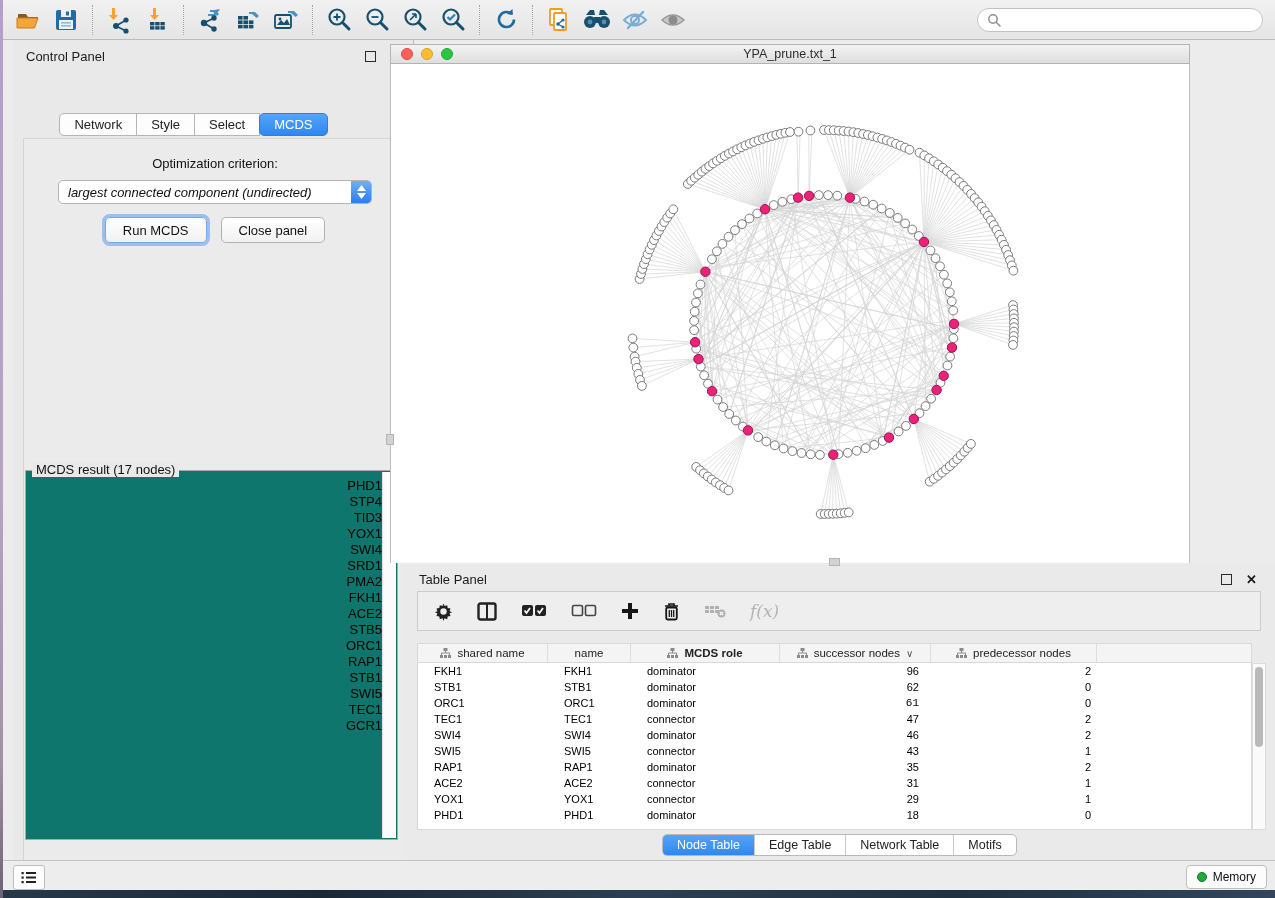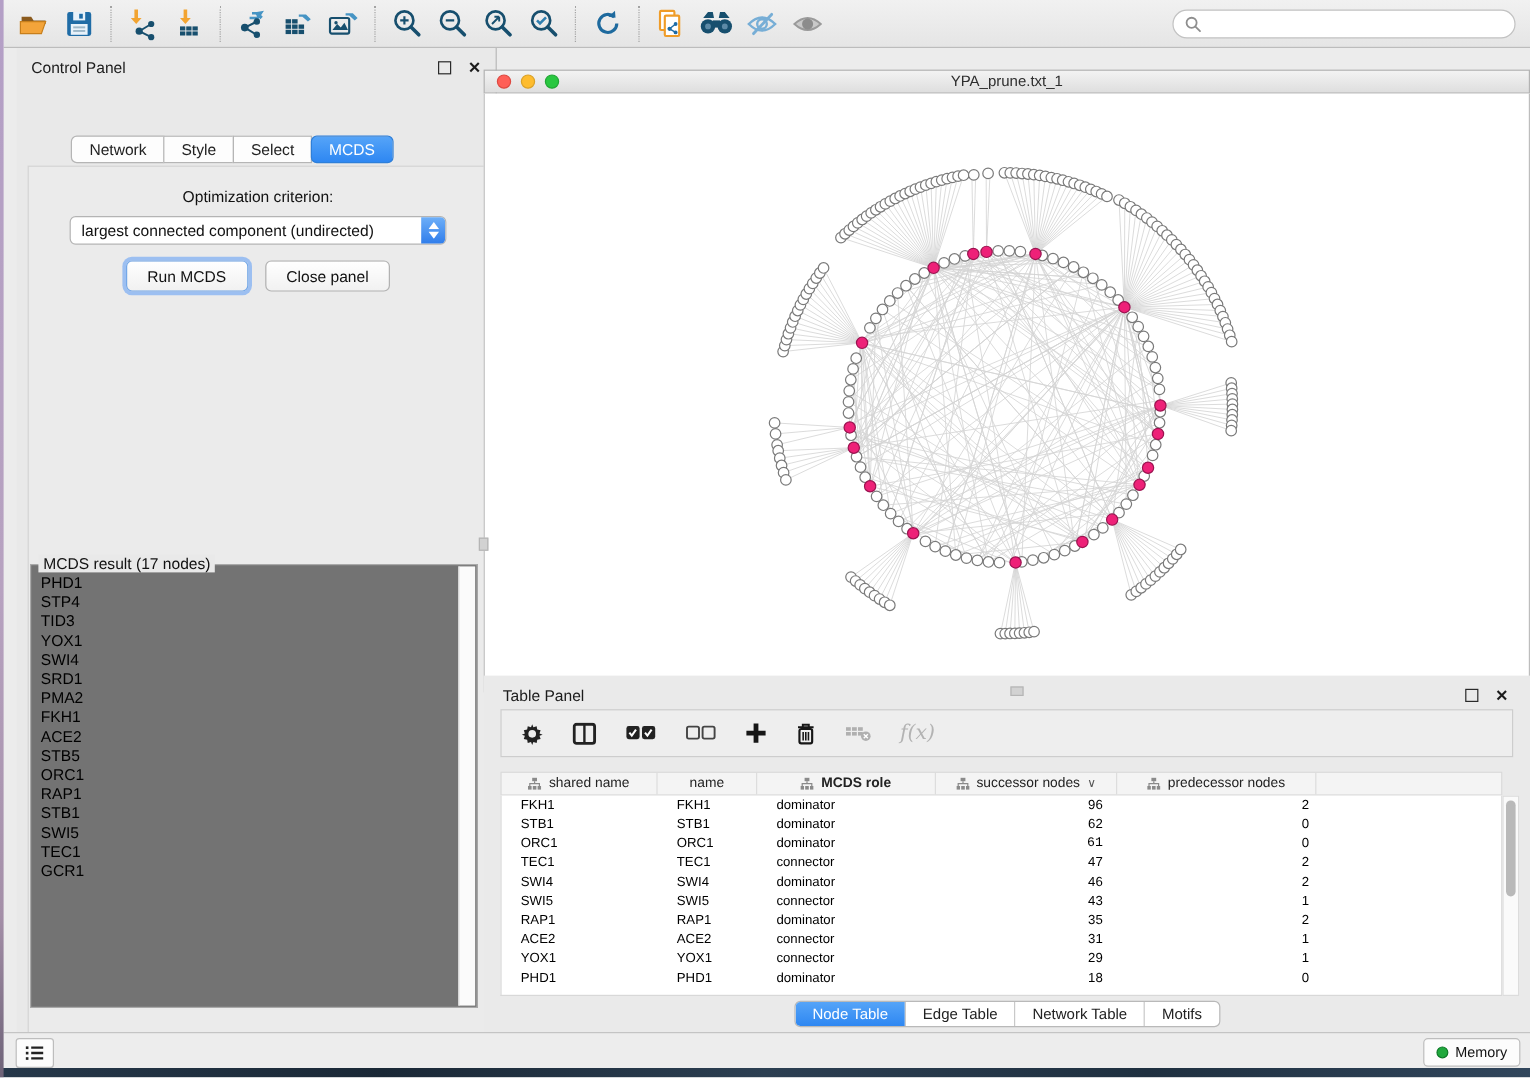--- a/index.html
+++ b/index.html
@@ -21,33 +21,33 @@
   .panel-head .sp{flex:1;}
   .float-glyph{width:9px;height:9px;border:1.6px solid #2a2a2a;display:inline-block;margin-right:14px;}
   .close-glyph{font-size:13px;font-weight:bold;color:#1a1a1a;line-height:9px;}
   .cp-tabs{position:absolute;left:0;top:73px;width:360px;display:flex;justify-content:center;}
   .seg{font-size:13px;color:#222;background:#fdfdfd;border:1px solid #b5b5b5;padding:3px 14px;margin-left:-1px;}
   .seg:first-child{border-radius:5px 0 0 5px;}
   .seg:last-child{border-radius:0 5px 5px 0;}
   .seg.active{background:linear-gradient(#55a4f8,#2e87f2);color:#fff;border-color:#2e7fd9;border-radius:5px;}
   .cp-body{position:absolute;left:9px;top:98px;width:384px;height:754px;background:#ebebeb;border:1px solid #d4d4d4;box-sizing:border-box;}
   .opt-label{margin-top:17px;text-align:center;font-size:13px;color:#111;}
-  .dd{margin:9px auto 1px;width:314px;height:24px;background:#fff;border:1px solid #b4b4b4;border-radius:5px;display:flex;align-items:center;box-sizing:border-box;overflow:hidden;}
+  .dd{margin:9px auto 1px;width:314px;height:24px;background:#fff;border:1px solid #b4b4b4;border-radius:5px;display:flex;align-items:center;box-sizing:border-box;overflow:hidden;font-style:italic;}
   .dd-text{flex:1;font-size:13px;padding-left:9px;color:#111;white-space:nowrap;}
   .dd-step{width:20px;height:24px;background:linear-gradient(#70b1f9,#2d7bea);display:flex;flex-direction:column;align-items:center;justify-content:center;gap:2px;border-radius:0 4px 4px 0;}
   .btn-row{display:flex;justify-content:center;gap:14px;margin-top:13px;}
   .btn{height:24px;padding:0 17px;background:linear-gradient(#ffffff,#f1f1f1);border:1px solid #b2b2b2;border-radius:5px;font-size:13px;color:#111;display:flex;align-items:center;}
   .btn.focused{box-shadow:0 0 0 3px rgba(104,162,245,.6);border-color:#74a8e8;}
-  .result{position:absolute;left:11px;top:430px;width:371px;height:368px;border:1px solid #a9a9a9;background:#737373;}
+  .result{position:absolute;left:11px;top:430px;width:371px;height:368px;border:1px solid #a9a9a9;background:#0f766e;text-align:right;}
   .result-title{position:absolute;top:-9px;left:6px;background:#e9e9e9;padding:0 4px;font-size:13px;color:#111;}
   .result-list{position:absolute;top:1px;left:1px;right:15px;bottom:1px;overflow:hidden;font-size:13px;line-height:16px;padding:6px 0 0 7px;color:#000;}
   .result-scroll{position:absolute;top:1px;right:1px;bottom:1px;width:13px;background:#fbfbfb;border-left:1px solid #e2e2e2;}
 
   
-  .net{position:absolute;left:403px;top:40px;width:872px;height:523px;margin-top:14px;}
+  .net{position:absolute;left:390px;top:40px;width:800px;height:523px;}
   .net-title{position:absolute;top:4px;left:0;right:0;height:20px;background:linear-gradient(#f3f3f3,#dedede);border:1px solid #b3b3b3;display:flex;align-items:center;box-sizing:border-box;}
   .lights{display:flex;gap:8px;margin-left:10px;z-index:2;}
   .light{width:12px;height:12px;border-radius:50%;box-sizing:border-box;}
   .net-title-text{position:absolute;left:0;right:0;text-align:center;font-size:12.5px;color:#2e2e2e;}
   .net-canvas{position:absolute;top:24px;left:0;right:0;bottom:0;background:#fff;border-left:1px solid #bdbdbd;border-right:1px solid #bdbdbd;box-sizing:border-box;}
   .split-h{position:absolute;left:439px;bottom:-3px;width:9px;height:6px;background:#d2d2d2;border:1px solid #b5b5b5;z-index:5;}
   .split-v{position:absolute;left:-4px;top:394px;width:6px;height:9px;background:#d2d2d2;border:1px solid #b5b5b5;z-index:60;}
 
   
   .tpanel{position:absolute;left:403px;top:563px;width:872px;height:297px;background:#eaeaea;}

